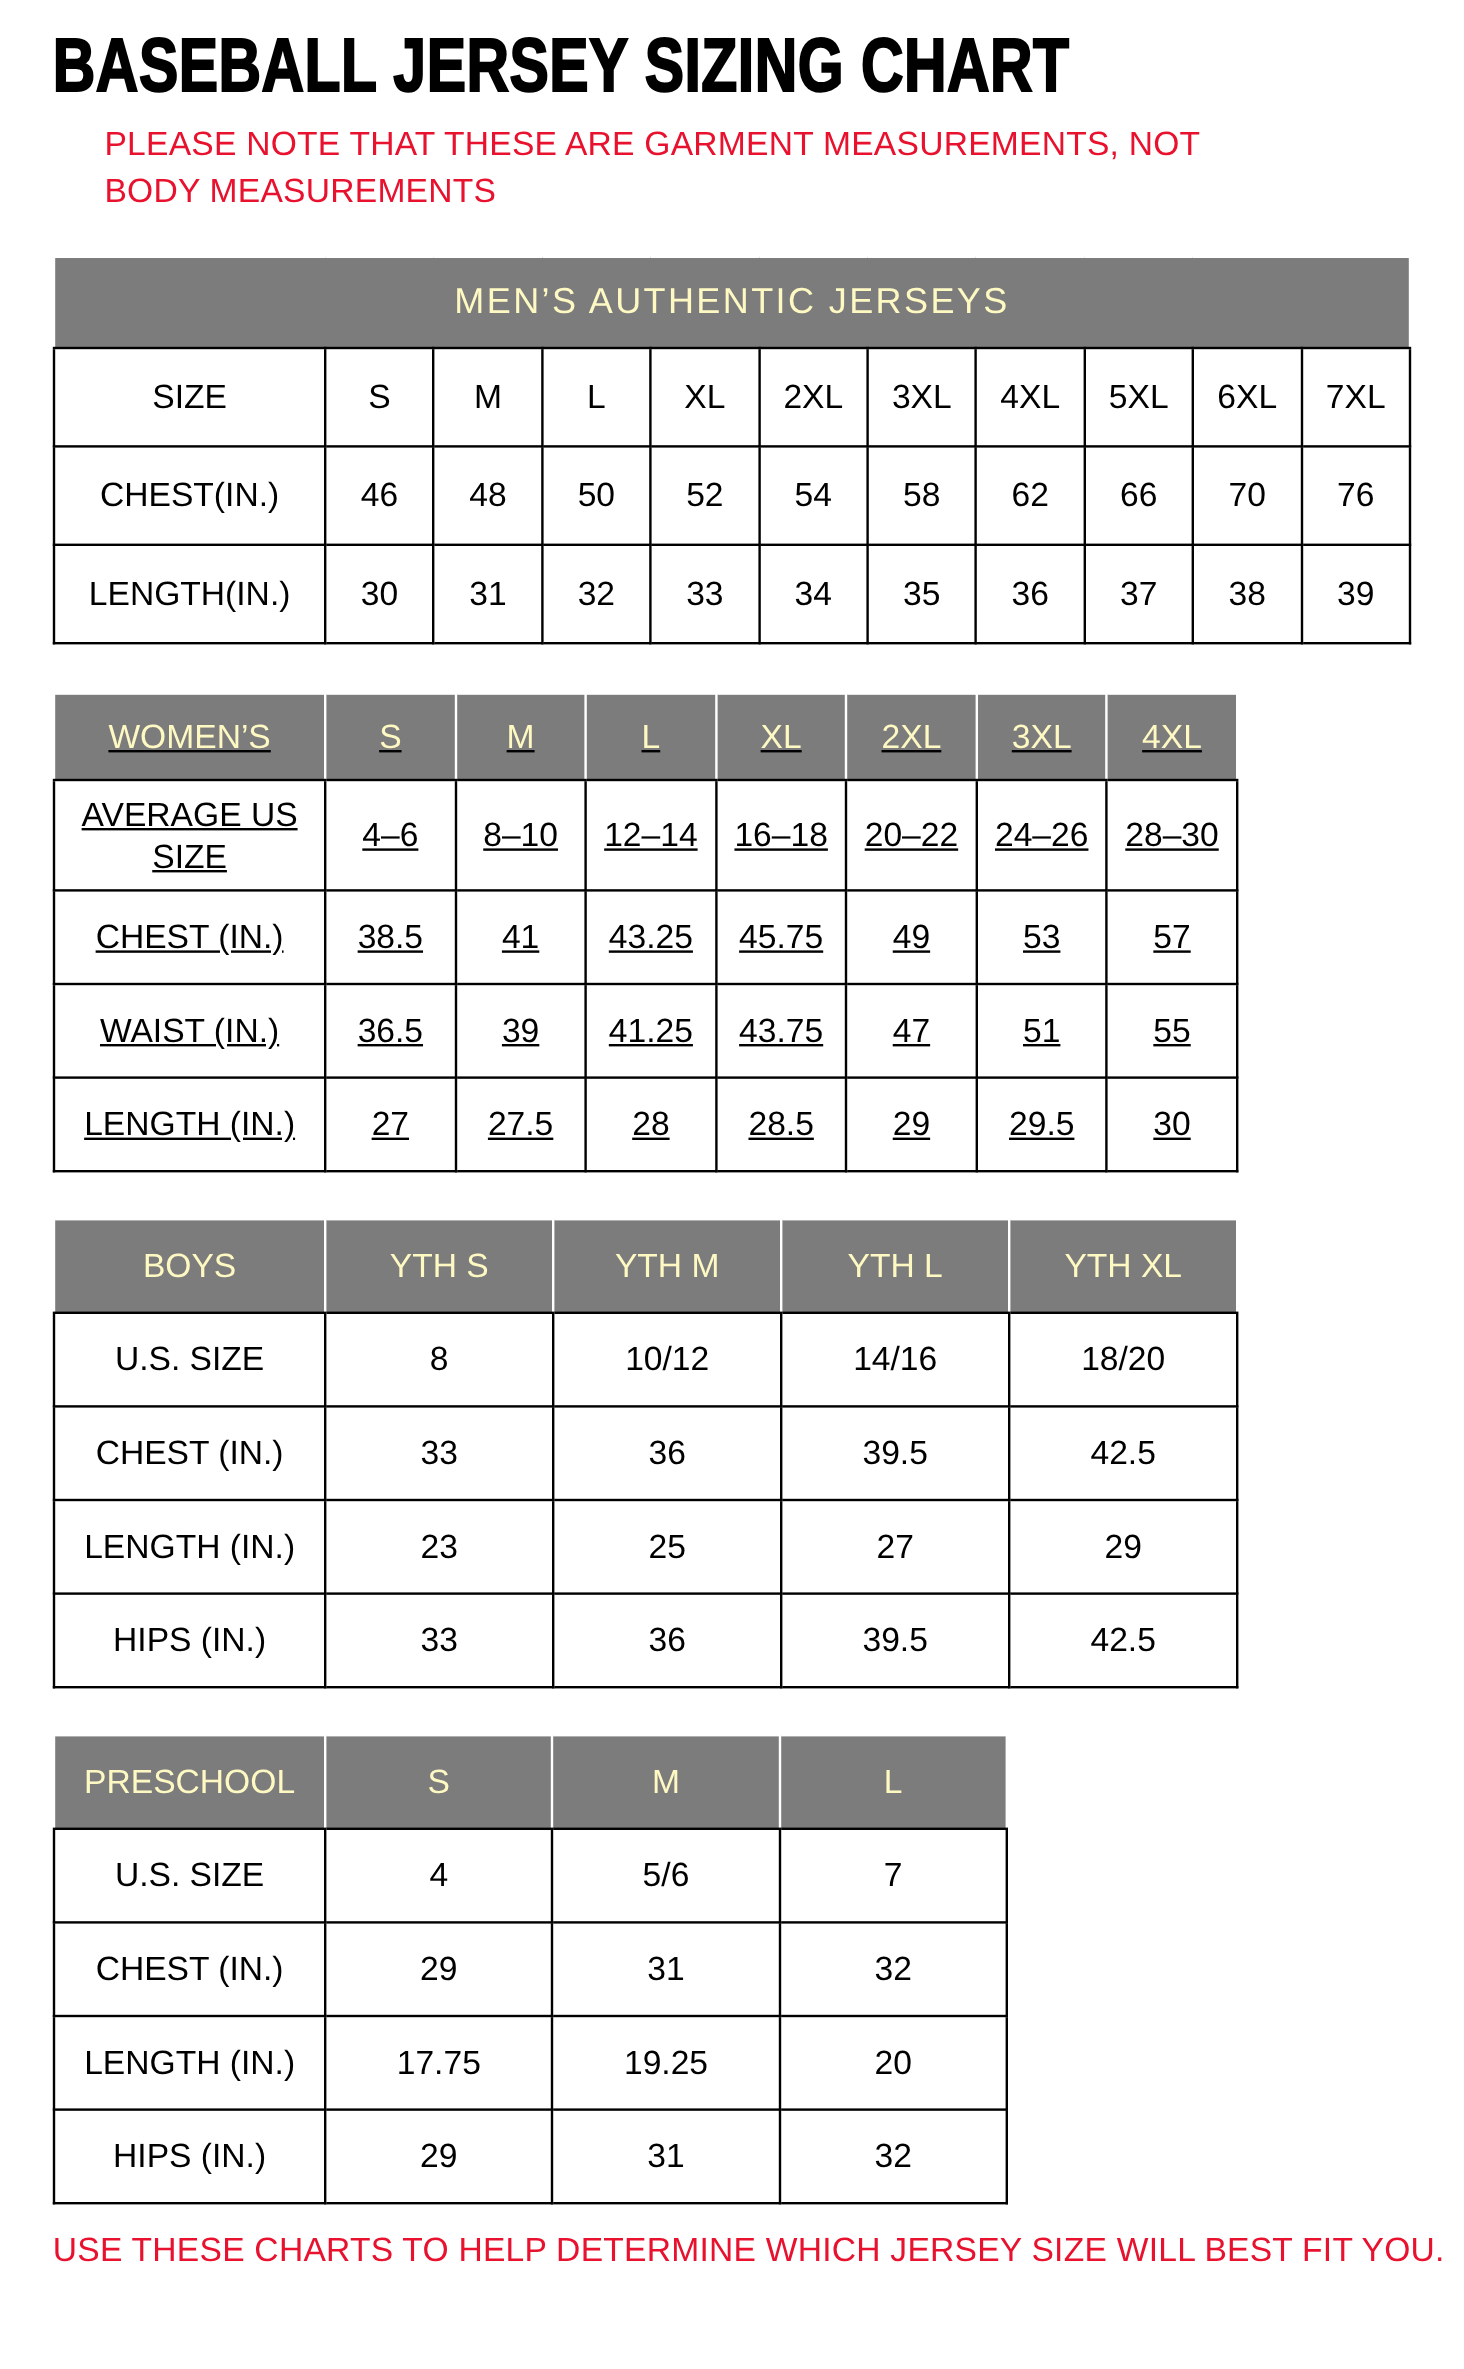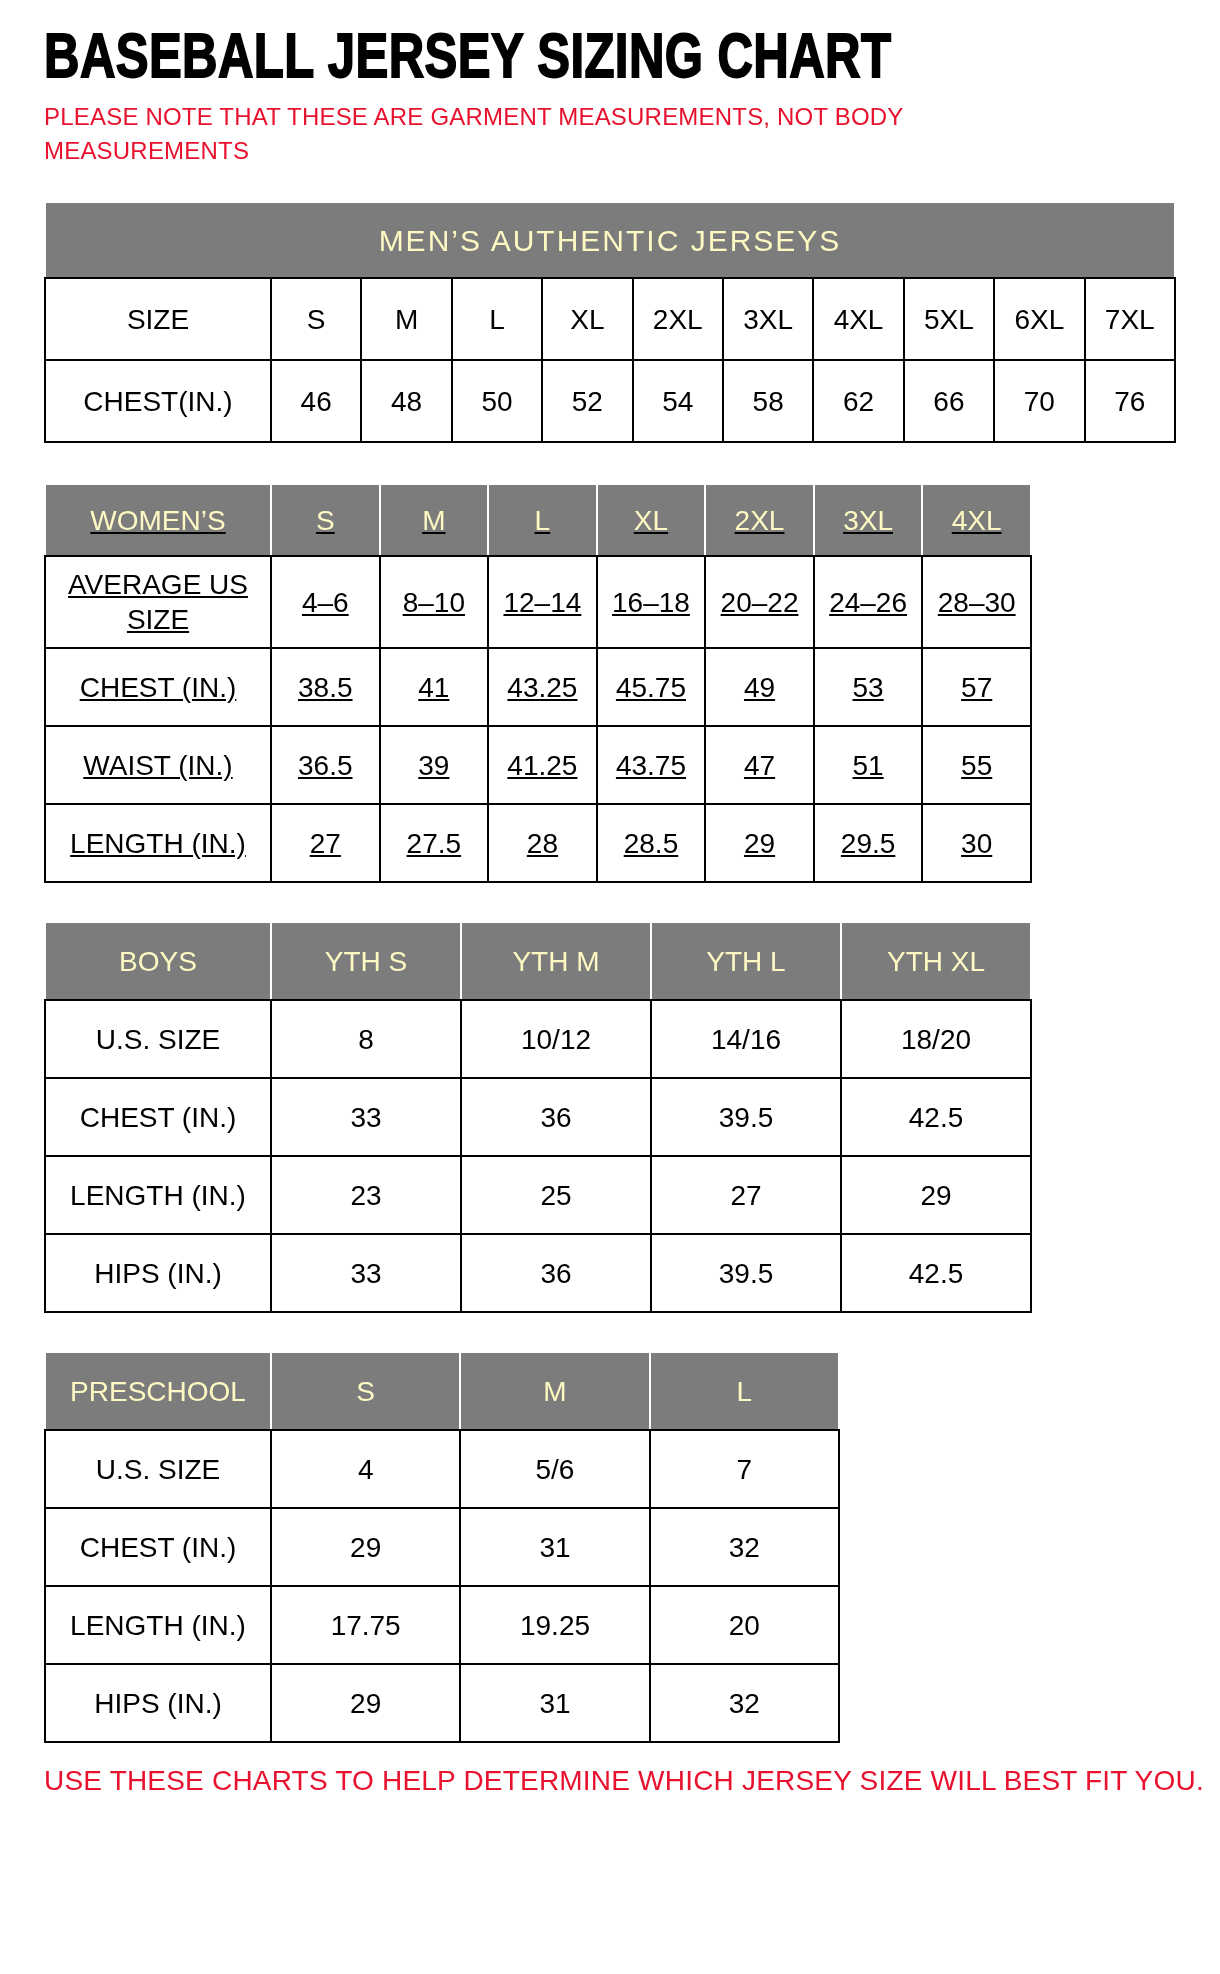--- a/index.html
+++ b/index.html
@@ -9,22 +9,22 @@
     font-family:"Liberation Sans", sans-serif; color:#000;
   }
   .page { padding:22px 40px 0 44px; }
 
   .page-title {
     font-size:63px; font-weight:700; line-height:1.05; white-space:nowrap;
     letter-spacing:0.5px; -webkit-text-stroke:1.8px #000;
     transform:scaleX(0.78); transform-origin:0 50%;
   }
   .note {
-    color:var(--accent-red); font-size:24px; line-height:1.4;
-    max-width:930px; margin-top:12px; letter-spacing:0.2px;
+    color:var(--accent-red); font-size:28px; line-height:1.4;
+    max-width:930px; margin-top:12px; letter-spacing:0.2px;margin-left:43px;
   }
   .footer {
     color:var(--accent-red); font-size:28px; margin-top:22px;
     white-space:nowrap; letter-spacing:0.2px;
   }
 
   table.tbl { border-collapse:collapse; table-layout:fixed; }
   .tbl td {
     border:2px solid #000; background:#fff; color:#000;
     text-align:center; vertical-align:middle;
@@ -88,20 +88,33 @@
         <td>48</td>
         <td>50</td>
         <td>52</td>
         <td>54</td>
         <td>58</td>
         <td>62</td>
         <td>66</td>
         <td>70</td>
         <td>76</td>
       </tr>
+      <tr class="data-row">
+        <td>LENGTH(IN.)</td>
+        <td>30</td>
+        <td>31</td>
+        <td>32</td>
+        <td>33</td>
+        <td>34</td>
+        <td>35</td>
+        <td>36</td>
+        <td>37</td>
+        <td>38</td>
+        <td>39</td>
+      </tr>
     </tbody>
   </table>
 
   <table class="tbl womens">
     <colgroup>
         <col class="c-label">
         <col span="7">
       </colgroup>
     <tbody>
       <tr class="head-row">

